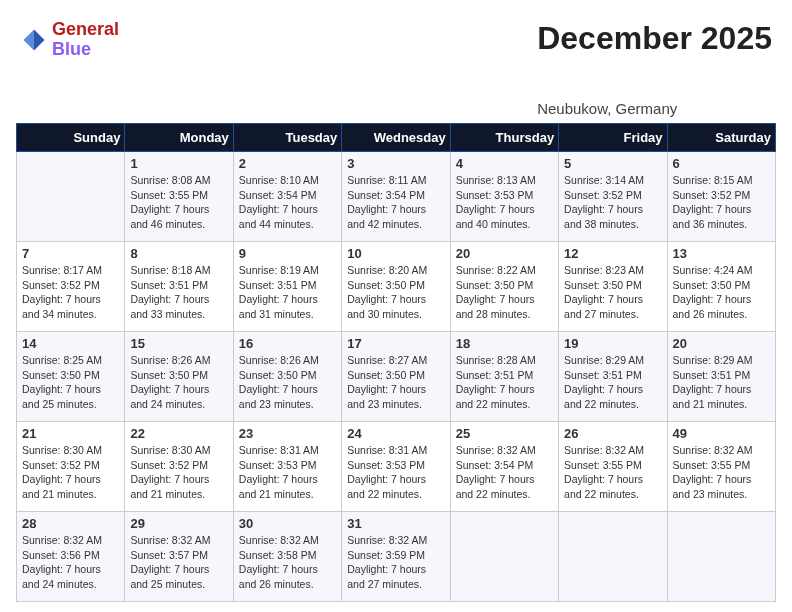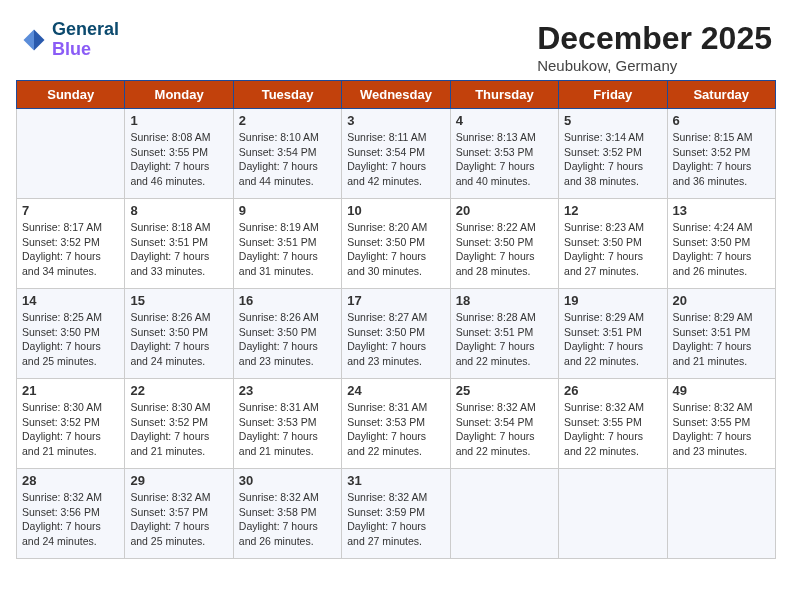--- a/index.html
+++ b/index.html
@@ -19,53 +19,54 @@
     .logo {
       display: flex;
       align-items: center;
       gap: 4px;
     }
     .logo-text {
       font-size: 18px;
       font-weight: bold;
       line-height: 1.1;
     }
-    .logo-general { color: #0c4a6e; }
+    .logo-general { color: #b91c1c; }
     .logo-blue { color: #8b5cf6; }
     .logo-icon {
       width: 28px;
       height: 28px;
     }
     .title-block {
       text-align: left;
     }
     .month-title {
       font-size: 32px;
       font-weight: bold;
       color: #222;
     }
     .location-title {
       font-size: 15px;
       color: #444;
+      margin-top: 43px;
     }
     .calendar {
       width: 100%;
       border-collapse: collapse;
       margin: 0 6px;
       width: calc(100% - 12px);
       margin-left: 6px;
     }
     .calendar thead tr th {
-      background-color: #c2410c;
+      background-color: #0f172a;
       color: #fff;
       font-size: 13px;
       font-weight: bold;
       padding: 6px 4px;
       border: 1px solid #1e4a9a;
-      text-align: center;
+      text-align: right;
     }
     .calendar tbody tr td {
       border: 1px solid #ccc;
       vertical-align: top;
       padding: 4px 5px;
       font-size: 10.5px;
       color: #333;
       width: 14.28%;
       min-height: 80px;
       height: 90px;

